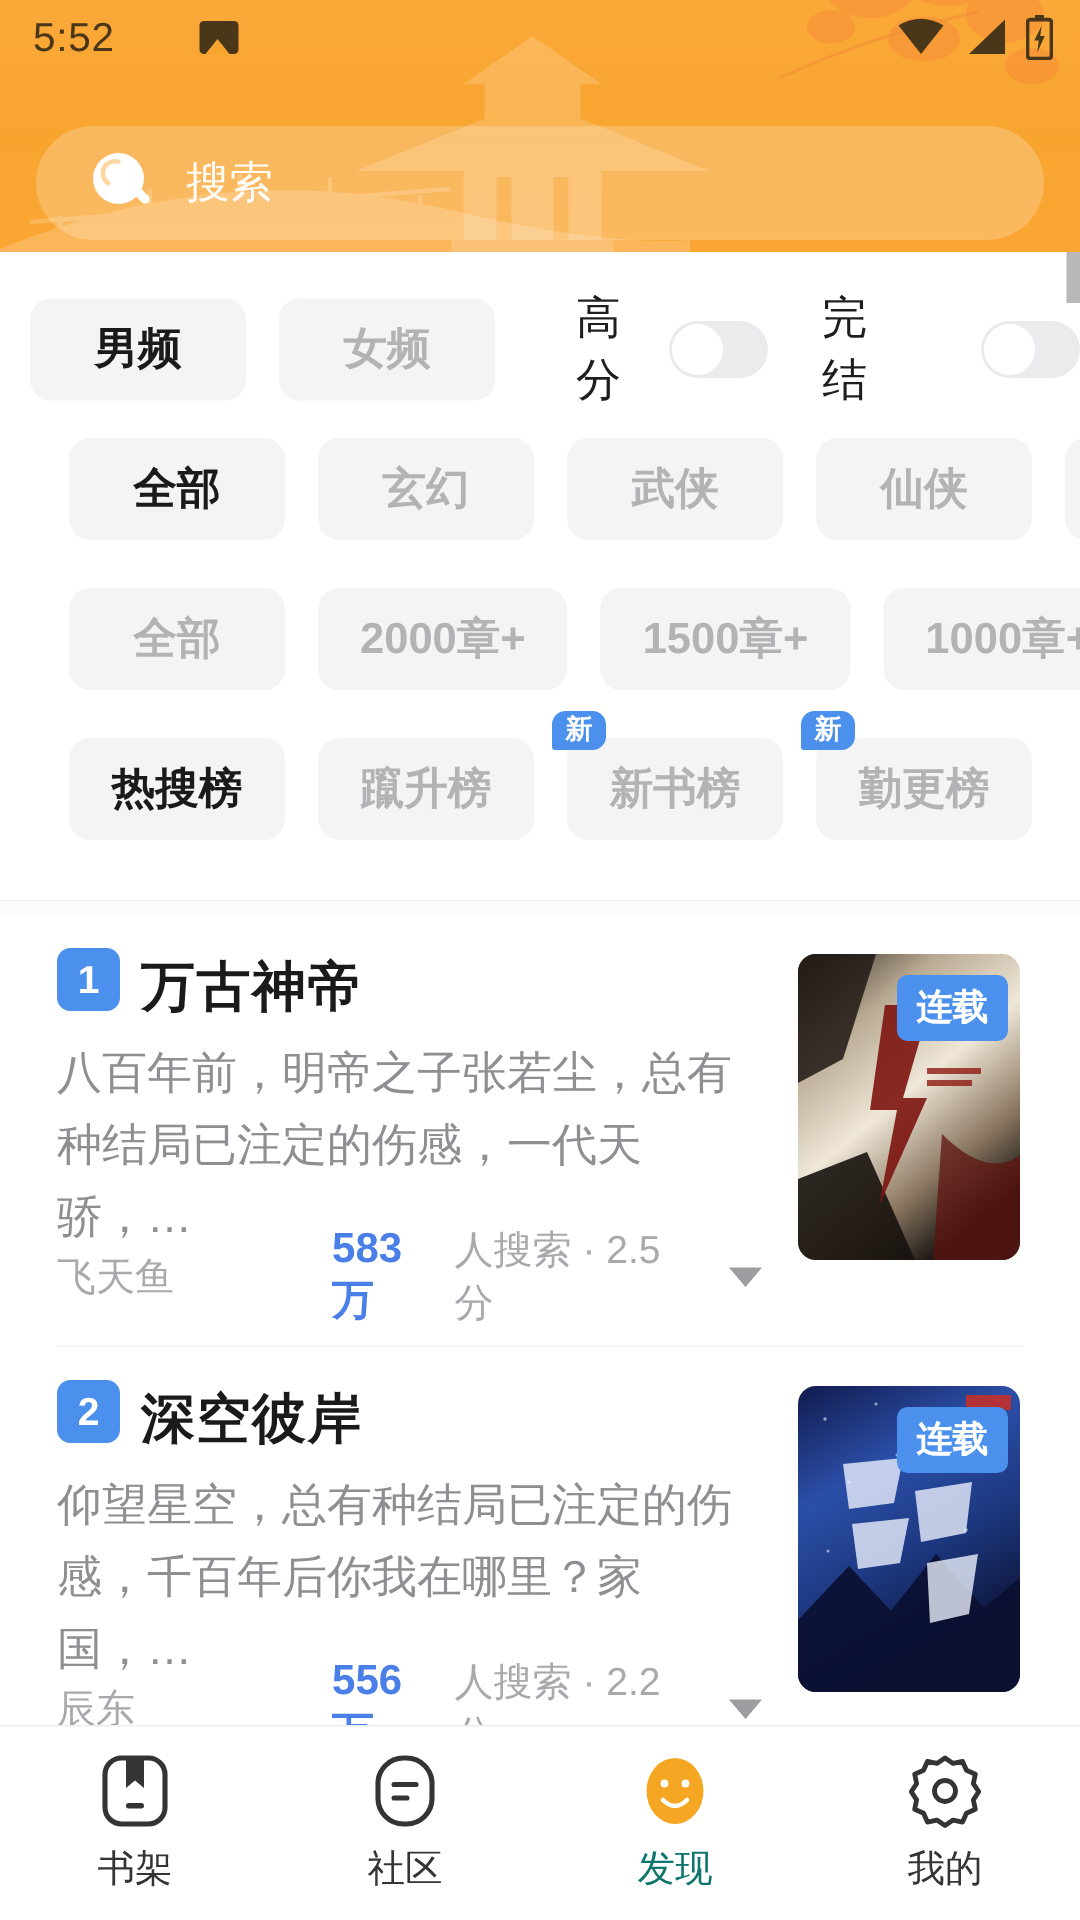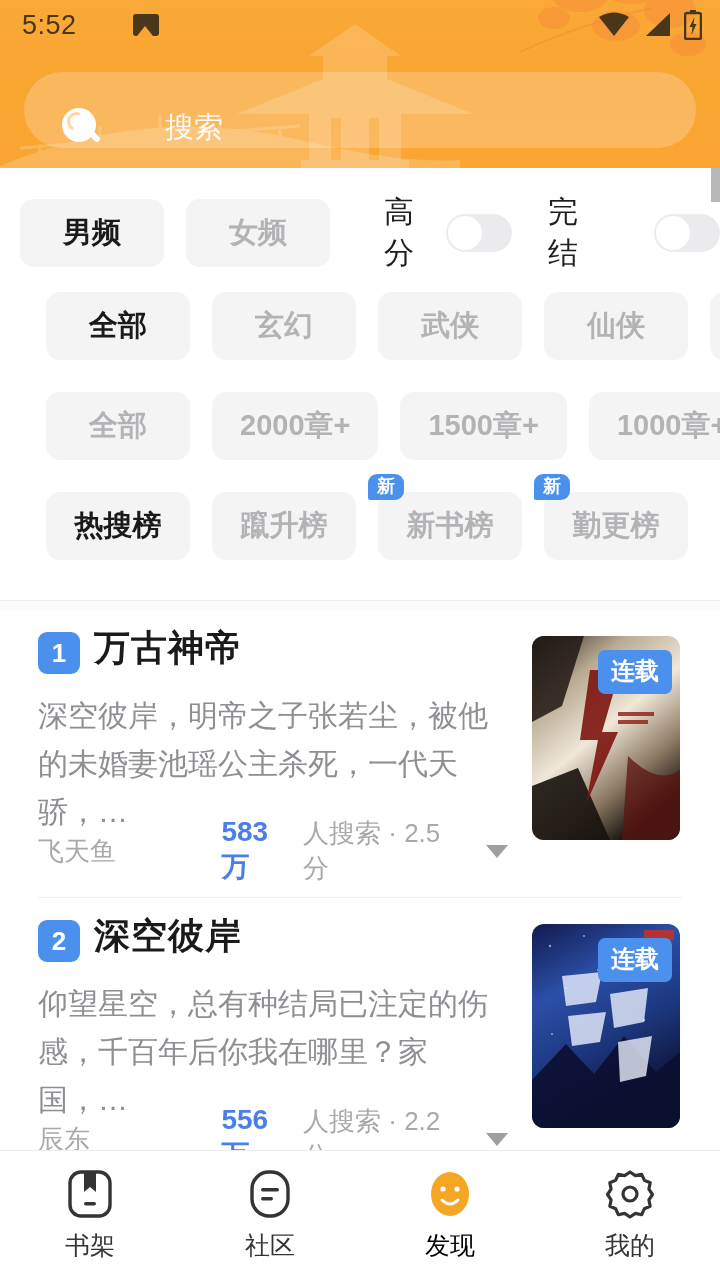--- a/index.html
+++ b/index.html
@@ -39,23 +39,23 @@
     content:""; position:absolute; left:4px; bottom:0;
     border-left:8px solid transparent; border-right:8px solid transparent;
     border-bottom:10px solid #f8a530;
   }
   #sysicons {
     margin-left:auto; margin-right:18px; display:flex; align-items:center; gap:12px;
   }
   .si { display:block; }
 
   #searchbar {
-    position:absolute; left:24px; top:72px; width:672px; height:76px;
+    position:absolute; left:24px; top:84px; width:672px; height:76px;
     background:rgba(255,255,255,.22); border-radius:38px;
-    display:flex; align-items:flex-end; z-index:4;gap:41px;
+    display:flex; align-items:center; z-index:4;
   }
   #search-icon {
     margin-left:38px; width:40px; height:40px; position:relative; flex:0 0 auto;
   }
   #search-icon .lens {
     position:absolute; left:0; top:0; width:34px; height:34px;
     border-radius:50%; background:#ffffff;
   }
   #search-icon .lens::after{
     content:""; position:absolute; left:5px; top:4px; width:13px; height:13px;
@@ -123,21 +123,21 @@
   
   #booklist { position:absolute; left:0; top:610px; width:720px; height:540px; overflow:hidden; background:#fff; }
   .bookrow { position:relative; width:720px; height:288px; }
   .rank {
     position:absolute; left:38px; top:22px; width:42px; height:42px;
     border-radius:9px; background:#4a90ec; color:#fff;
     font-size:26px; display:flex; align-items:center; justify-content:center;
     font-weight:bold;
   }
   .btitle {
-    position:absolute; left:94px; top:14px; font-size:36px;
+    position:absolute; left:94px; top:24px; font-size:36px;
     font-weight:bold; color:#1a1a1a; letter-spacing:1px;
   }
   .bdesc {
     position:absolute; left:38px; top:82px; width:460px;
     font-size:30px; line-height:48px; color:#8e8e93;
   }
   .bmeta {
     position:absolute; left:38px; top:206px; width:470px;
     display:flex; align-items:center; font-size:26px; color:#a8a8ad;
   }
@@ -166,21 +166,21 @@
   
   #bottomnav {
     position:absolute; left:0; bottom:0; width:720px; height:130px;
     background:#ffffff; border-top:1px solid #ededed;
     display:flex; align-items:center;
   }
   .navitem {
     flex:1; display:flex; flex-direction:column; align-items:center; gap:10px;
   }
   .navlabel { font-size:25px; color:#343434;text-align:right; }
-  .navitem.active .navlabel { color:#000000; }
+  .navitem.active .navlabel { color:#0f766e; }
 </style>
 </head>
 <body>
 
 <div id="header">
 
   <svg class="hdr-deco pagoda" viewBox="0 0 300 146">
     <path d="M150 2 L196 34 L104 34 Z" fill="#ffffff"></path>
     <rect x="118" y="34" width="64" height="30" fill="#ffffff"></rect>
     <path d="M150 44 L268 92 L32 92 Z" fill="#ffffff"></path>
@@ -294,21 +294,21 @@
 </div>
 
 <div id="panel-divider"></div>
 <div id="panel-gap"></div>
 
 <div id="booklist">
 
   <div class="bookrow">
     <div class="rank">1</div>
     <div class="btitle">万古神帝</div>
-    <div class="bdesc">深空彼岸，明帝之子张若尘，被他的未婚妻池瑶公主杀死，一代天骄，…</div>
+    <div class="bdesc">八百年前，明帝之子张若尘，总有种结局已注定的伤感，一代天骄，…</div>
     <div class="bmeta">
       <span class="author">飞天鱼</span>
       <span class="hot">583万</span>
       <span class="rest">人搜索 · 2.5分</span>
       <span class="caret"></span>
     </div>
     <div class="cover">
       <svg class="art" viewBox="0 0 148 204" preserveAspectRatio="none">
         <defs>
           <linearGradient id="c1" x1="0" y1="0" x2="0.6" y2="1">

